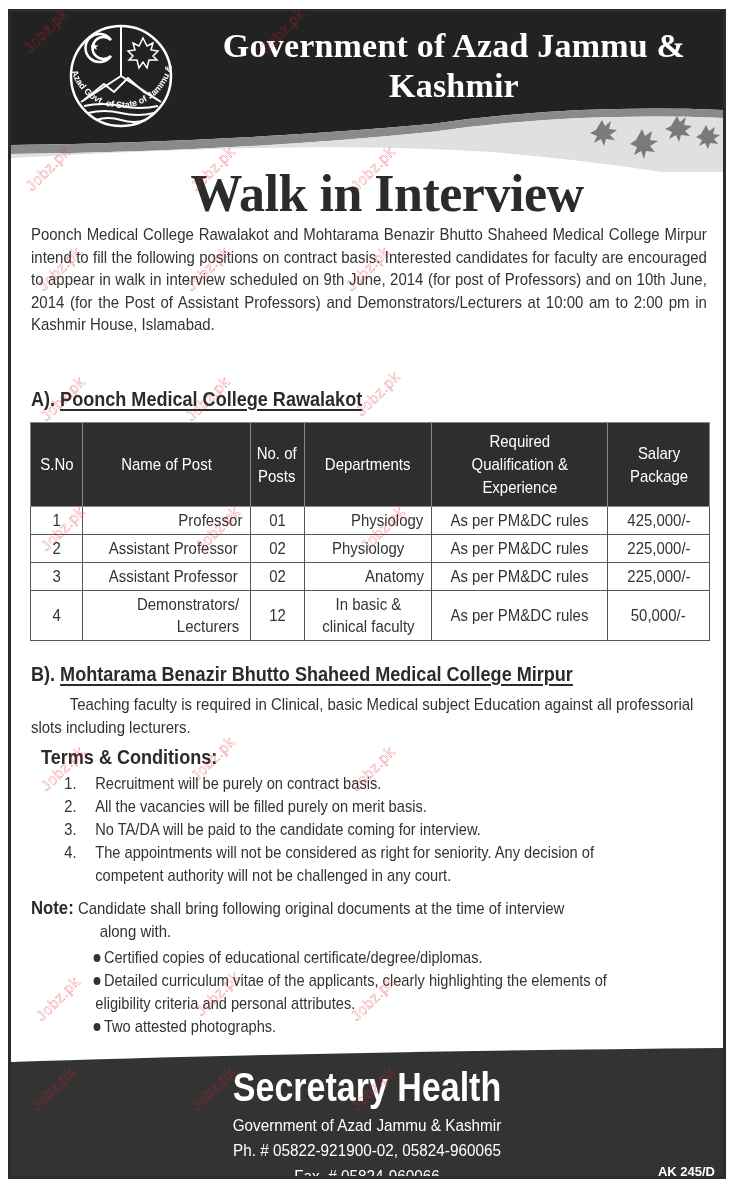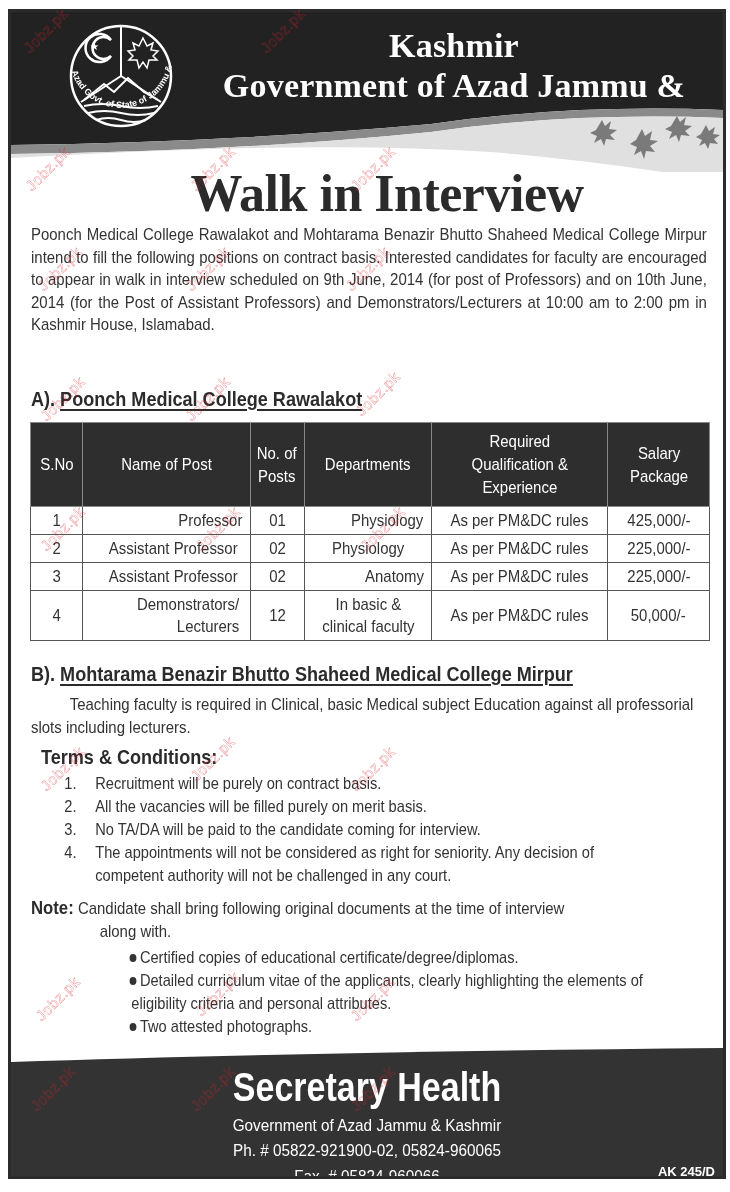--- a/index.html
+++ b/index.html
@@ -77,21 +77,21 @@
   }
   .term .num { position: absolute; left: 62px; }
   .term .txt { display: block; margin-left: 98px; width: 660px; }
 
   .note {
     position: absolute; left: 20px; top: 884px; font-size: 17px; line-height: 23px; color: #333;
     transform: scaleX(0.88); transform-origin: left top; width: 770px; text-align: justify;
   }
   .note .label { font-weight: bold; color: #2b2b2b; font-size: 19px; }
   .note .along { margin-left: 78px; display: block; }
-  .bullets { position: absolute; left: 0; top: 934px; width: 712px; padding-left: 36px; }
+  .bullets { position: absolute; left: 0; top: 934px; width: 712px; }
   .bullet {
     position: relative; font-size: 17px; line-height: 23px; color: #333;
     transform: scaleX(0.86); transform-origin: left top; width: 780px;
     padding-left: 108px;
   }
   .bullet .dot { position: absolute; left: 96px; top: 8px; width: 8px; height: 8px; border-radius: 50%; background: #333; }
   .bullet .cont { display:block; margin-left: -10px; }
 
   
   .footer { position: absolute; left: 0; top: 1032px; width: 712px; height: 140px; }
@@ -146,22 +146,22 @@
       <path d="M40 106 Q52 102 65 106 T90 106" fill="none" stroke="#fff" stroke-width="2"></path>
       <defs>
           <path id="arc" d="M14 52 A52 52 0 0 0 116 52"></path>
         </defs>
       <text fill="#fff" font-size="9" font-weight="bold" font-family="Liberation Sans, sans-serif">
         <textPath href="#arc" startOffset="4%">Azad Govt. of State of Jammu &amp; Kashmir</textPath>
       </text>
     </svg>
 
     <div class="header-title">
+      <div>Government of Azad Jammu &amp;</div>
       <div>Kashmir</div>
-      <div>Government of Azad Jammu &amp;</div>
     </div>
   </div>
 
   <div class="walkin">Walk in Interview</div>
 
   <div class="intro">Poonch Medical College Rawalakot and Mohtarama Benazir Bhutto Shaheed Medical College Mirpur intend to fill the following positions on contract basis. Interested candidates for faculty are encouraged to appear in walk in interview scheduled on 9th June, 2014 (for post of Professors) and on 10th June, 2014 (for the Post of Assistant Professors) and Demonstrators/Lecturers at 10:00 am to 2:00 pm in Kashmir House, Islamabad.</div>
 
   <div class="sec-heading" style="top:375px;">
     <span>A).</span>
     <span class="u">Poonch Medical College Rawalakot</span>

